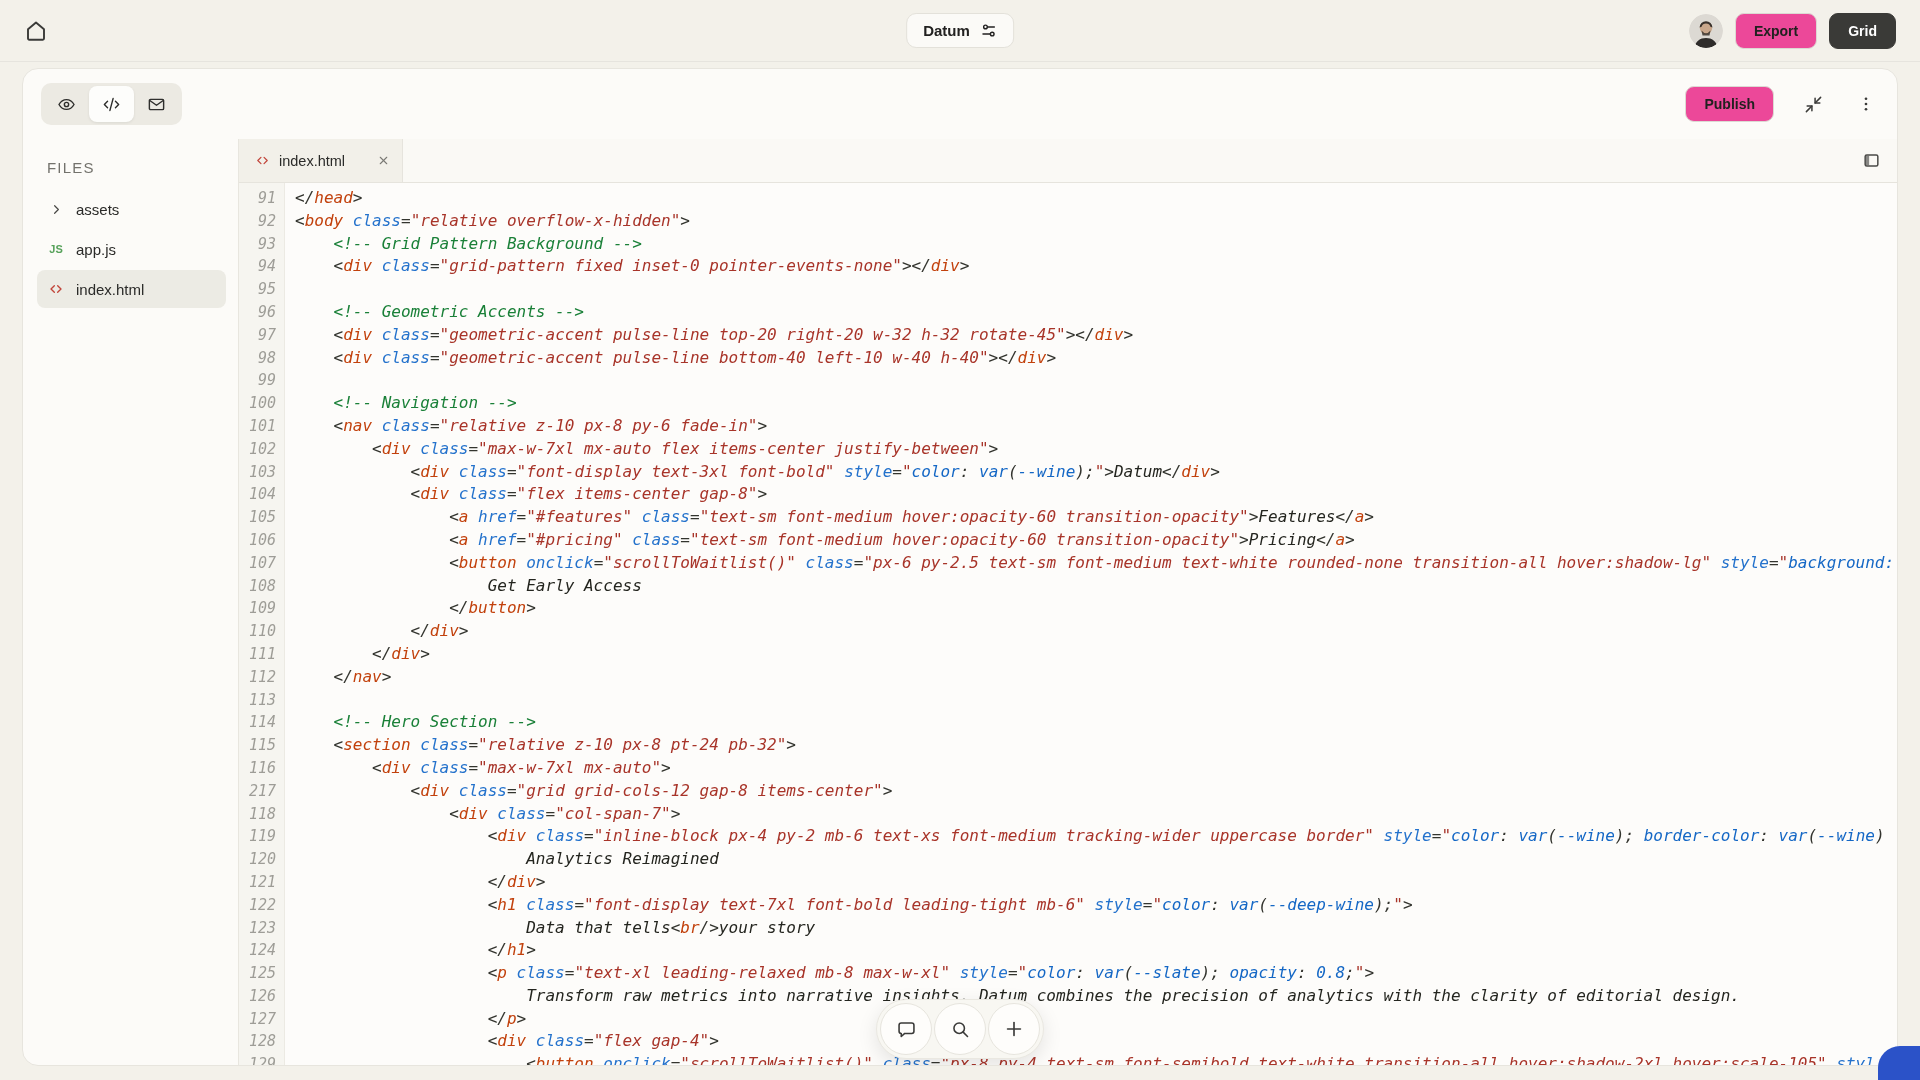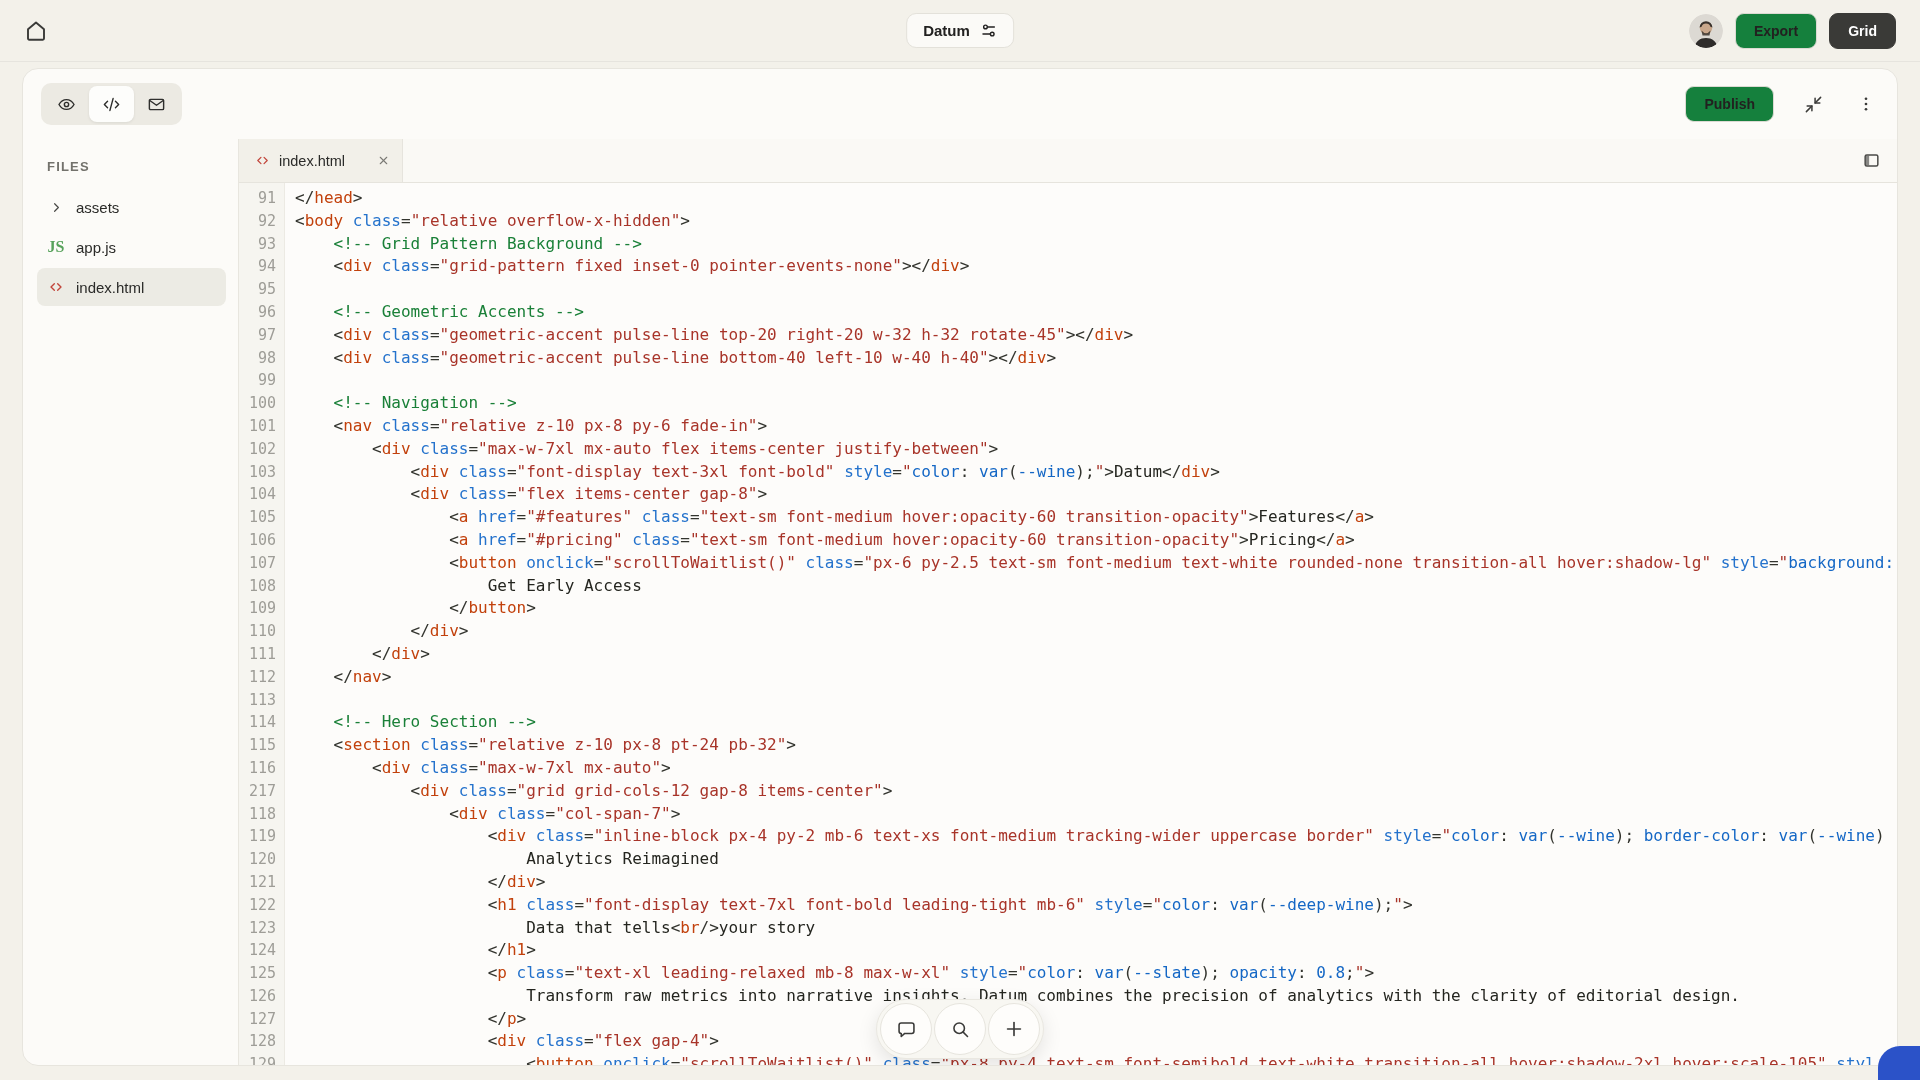--- a/index.html
+++ b/index.html
@@ -7,57 +7,57 @@
   body { background:#f3f1ea; font-family:"Liberation Sans", sans-serif; color:#24251f; position:relative; }
 
   
   .topbar { height:62px; display:flex; align-items:center; padding:0 24px; position:relative; border-bottom:1px solid rgba(0,0,0,0.05); }
   .home-btn { background:none; border:none; cursor:pointer; color:#3a3a38; display:flex; align-items:center; }
   .project-pill { position:absolute; left:50%; transform:translateX(-50%); display:flex; align-items:center; gap:10px;
     background:#fbfaf7; border:1px solid #e3e1da; border-radius:10px; padding:8px 16px; font-size:15px; font-weight:600; color:#222120; cursor:pointer; }
   .topbar-right { margin-left:auto; display:flex; align-items:center; gap:12px; }
   .avatar { width:34px; height:34px; border-radius:50%; overflow:hidden; border:none; padding:0; background:none; cursor:pointer; }
   .btn { font-family:"Liberation Sans",sans-serif; font-size:14px; font-weight:600; border-radius:9px; padding:0 18px; height:36px; cursor:pointer; }
-  .btn.ghost { background:#15803d; border:1px solid #dcdad3; color:#222120; }
+  .btn.ghost { background:#ec4899; border:1px solid #dcdad3; color:#222120; }
   .btn.dark { background:#3a3a37; border:1px solid #3a3a37; color:#ffffff; }
 
   
   .workspace { position:absolute; left:22px; right:22px; top:68px; bottom:14px; background:#fcfbf8;
     border:1px solid #e7e5de; border-radius:16px; overflow:hidden; display:flex; flex-direction:column; }
 
   .panel-toolbar { height:70px; flex:0 0 70px; display:flex; align-items:center; padding:0 18px; }
   .segmented { display:flex; background:#eceae3; border-radius:10px; padding:3px; }
   .segmented button { width:45px; height:36px; border:none; background:transparent; border-radius:8px; display:flex; align-items:center; justify-content:center; color:#2f2f2d; cursor:pointer; }
   .segmented button.active { background:#fdfdfb; box-shadow:0 1px 3px rgba(0,0,0,0.08); }
   .toolbar-right { margin-left:auto; display:flex; align-items:center; gap:26px; }
   .icon-btn { background:none; border:none; color:#3a3a38; cursor:pointer; display:flex; align-items:center; justify-content:center; padding:4px; }
 
   .panel-body { flex:1; display:flex; min-height:0; }
 
   
   .files { width:215px; flex:0 0 215px; padding:14px 12px 0 14px; }
-  .files-header { font-size:13px; letter-spacing:1.2px; color:#73726c; padding:6px 10px 14px 10px; font-weight:700; }
+  .files-header { font-size:15px; letter-spacing:1.2px; color:#73726c; padding:6px 10px 14px 10px; font-weight:400; }
   .file-row { display:flex; align-items:center; gap:11px; height:38px; margin-bottom:2px; padding:0 10px; border-radius:8px; font-size:15px; color:#2b2b29; cursor:pointer; }
   .file-row.selected { background:#ecebe4; }
   .file-row .glyph { width:18px; display:flex; align-items:center; justify-content:center; flex:0 0 18px; }
-  .js-badge { font-size:16px; font-weight:700; color:#57a25b; font-family:Liberation Serif, serif; }
+  .js-badge { font-size:11px; font-weight:700; color:#57a25b; font-family:Liberation Sans, sans-serif; }
 
   
   .editor { flex:1; min-width:0; border-left:1px solid #e8e6df; display:flex; flex-direction:column; }
   .tabbar { height:44px; flex:0 0 44px; display:flex; align-items:stretch; background:#faf9f5; border-bottom:1px solid #e6e4dd; }
   .tab { width:164px; background:#f2f0e9; border-right:1px solid #e6e4dd; display:flex; align-items:center; gap:9px; padding:0 12px 0 16px; font-size:14.5px; color:#2b2b29; cursor:pointer; }
   .tab .close { margin-left:auto; color:#7b7a75; display:flex; cursor:pointer; }
   .tab-spacer { flex:1; }
   .tabbar .icon-btn { margin-right:12px; color:#4a4a47; }
 
   .code { flex:1; position:relative; overflow:hidden; background:#fdfcfa;
     font-family:"DejaVu Sans Mono", monospace; font-size:16px; }
   .gutter-bg { position:absolute; left:0; top:0; bottom:0; width:46px; background:#f6f5f0; border-right:1px solid #eceae3; }
   #code-lines { position:relative; padding-top:4px; }
-  .cl { display:flex; line-height:22.8px; height:22.8px; white-space:pre; }
+  .cl { display:flex; line-height:22.8px; height:22.8px; white-space:pre;font-style:italic; }
   .ln { flex:0 0 46px; width:46px; text-align:right; padding-right:9px; color:#9e9d97; font-size:15px; }
   .lc { padding-left:10px; }
   .tk-p { color:#33342e; }
   .tk-t { color:#c2410c; }
   .tk-a { color:#2472cc; }
   .tk-s { color:#a83429; }
   .tk-x { color:#24251f; }
   .tk-c { color:#1a8038; }
   .tk-v { color:#1467c5; }
 

